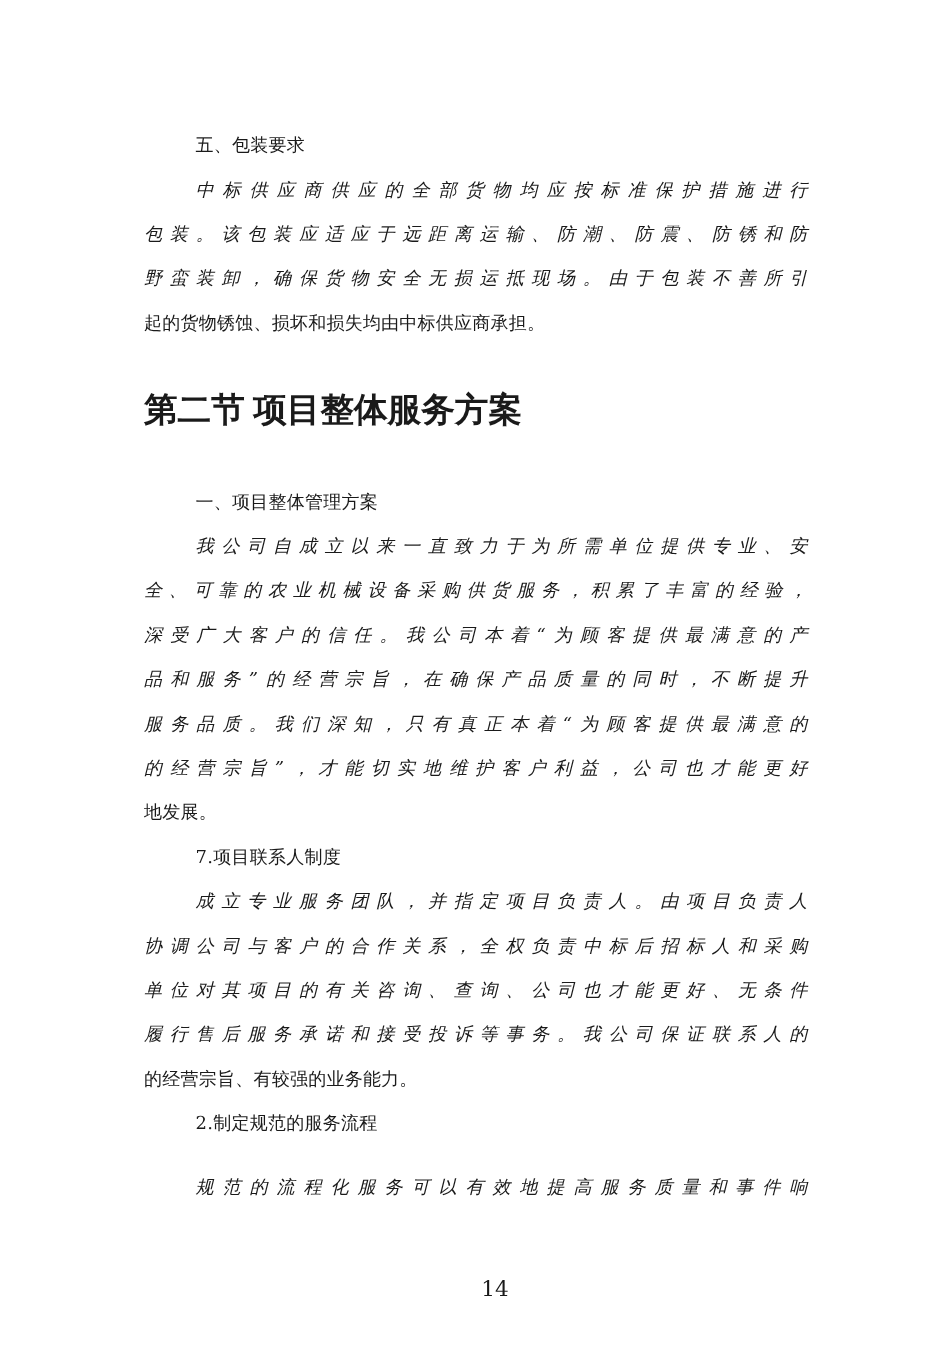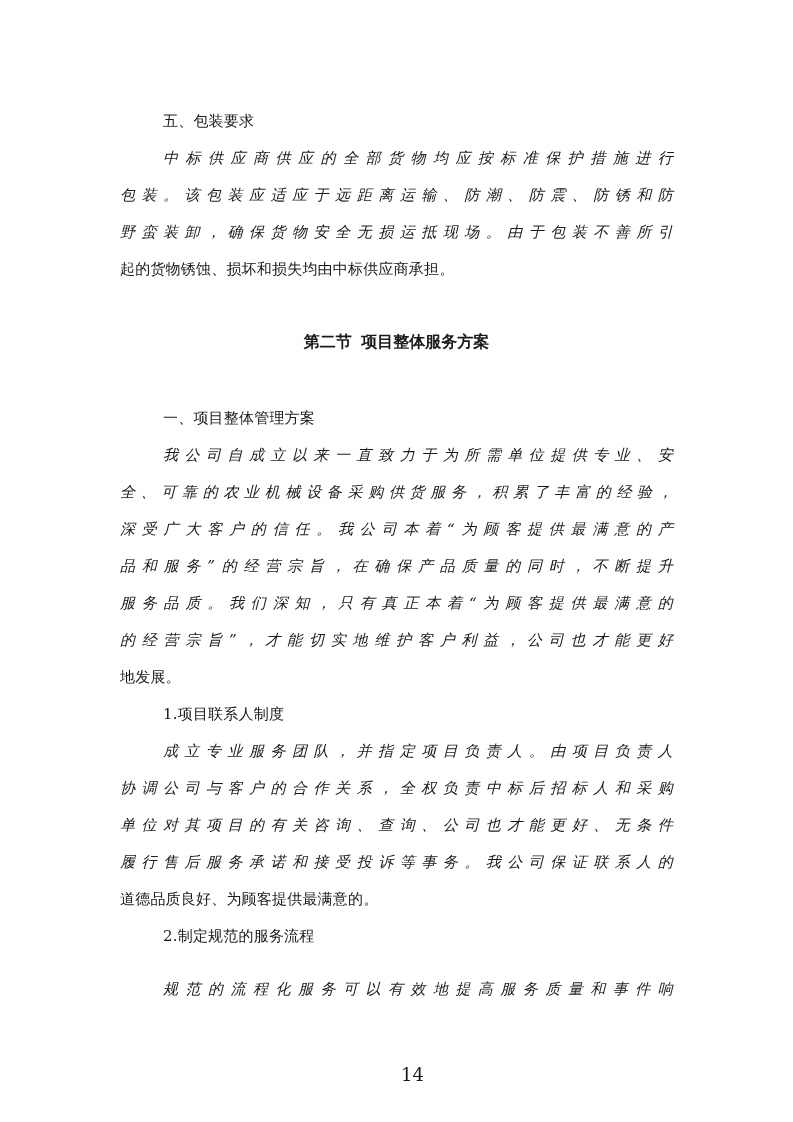--- a/index.html
+++ b/index.html
@@ -3,22 +3,22 @@
 <meta charset="utf-8">
 <style>
   html, body { margin: 0; padding: 0; background: #ffffff; }
   body { width: 793px; height: 1122px; position: relative; overflow: hidden;
          font-family: "DejaVu Serif", "Liberation Serif", serif; color: #1a1a1a; }
   .page { position: absolute; left: 120px; top: 0; width: 553px; }
   .line { position: absolute; left: 0; width: 553px; font-size: 15px; line-height: 26px;
           white-space: nowrap; letter-spacing: 0.2px; }
   .justify { text-align: justify; text-align-last: justify; font-style: italic; }
   .indent { left: 43px; width: 510px; }
-  .heading { position: absolute; left: 0; width: 553px; text-align: center; font-weight: bold;
-             font-size: 16px; line-height: 28px; font-family: Liberation Mono, monospace; }
+  .heading { position: absolute; left: 0; width: 553px; text-align: left; font-weight: bold;
+             font-size: 28px; line-height: 28px; font-family: Liberation Serif, serif; }
   .pagenum { position: absolute; left: 16px; width: 793px; text-align: center; top: 1030px;
              font-size: 18px; line-height: 22px; margin-top: 34px; }
 </style>
 </head>
 <body>
 
 <div class="page">
   <div class="line indent" style="top:108px">五、包装要求</div>
   <div class="line indent justify" style="top:145px">中标供应商供应的全部货物均应按标准保护措施进行</div>
   <div class="line justify" style="top:182px">包装。该包装应适应于远距离运输、防潮、防震、防锈和防</div>
@@ -29,24 +29,24 @@
 
   <div class="line indent" style="top:405px">一、项目整体管理方案</div>
   <div class="line indent justify" style="top:442px">我公司自成立以来一直致力于为所需单位提供专业、安</div>
   <div class="line justify" style="top:479px">全、可靠的农业机械设备采购供货服务，积累了丰富的经验，</div>
   <div class="line justify" style="top:516px">深受广大客户的信任。我公司本着“为顾客提供最满意的产</div>
   <div class="line justify" style="top:553px">品和服务”的经营宗旨，在确保产品质量的同时，不断提升</div>
   <div class="line justify" style="top:590px">服务品质。我们深知，只有真正本着“为顾客提供最满意的</div>
   <div class="line justify" style="top:627px">的经营宗旨”，才能切实地维护客户利益，公司也才能更好</div>
   <div class="line" style="top:664px">地发展。</div>
 
-  <div class="line indent" style="top:701px">1.项目联系人制度</div>
+  <div class="line indent" style="top:701px">7.项目联系人制度</div>
   <div class="line indent justify" style="top:738px">成立专业服务团队，并指定项目负责人。由项目负责人</div>
   <div class="line justify" style="top:775px">协调公司与客户的合作关系，全权负责中标后招标人和采购</div>
   <div class="line justify" style="top:812px">单位对其项目的有关咨询、查询、公司也才能更好、无条件</div>
   <div class="line justify" style="top:849px">履行售后服务承诺和接受投诉等事务。我公司保证联系人的</div>
-  <div class="line" style="top:886px">道德品质良好、为顾客提供最满意的。</div>
+  <div class="line" style="top:886px">的经营宗旨、有较强的业务能力。</div>
 
   <div class="line indent" style="top:923px">2.制定规范的服务流程</div>
   <div class="line indent justify" style="top:976px">规范的流程化服务可以有效地提高服务质量和事件响</div>
 </div>
 
 <div class="pagenum">14</div>
 
 </body></html>

